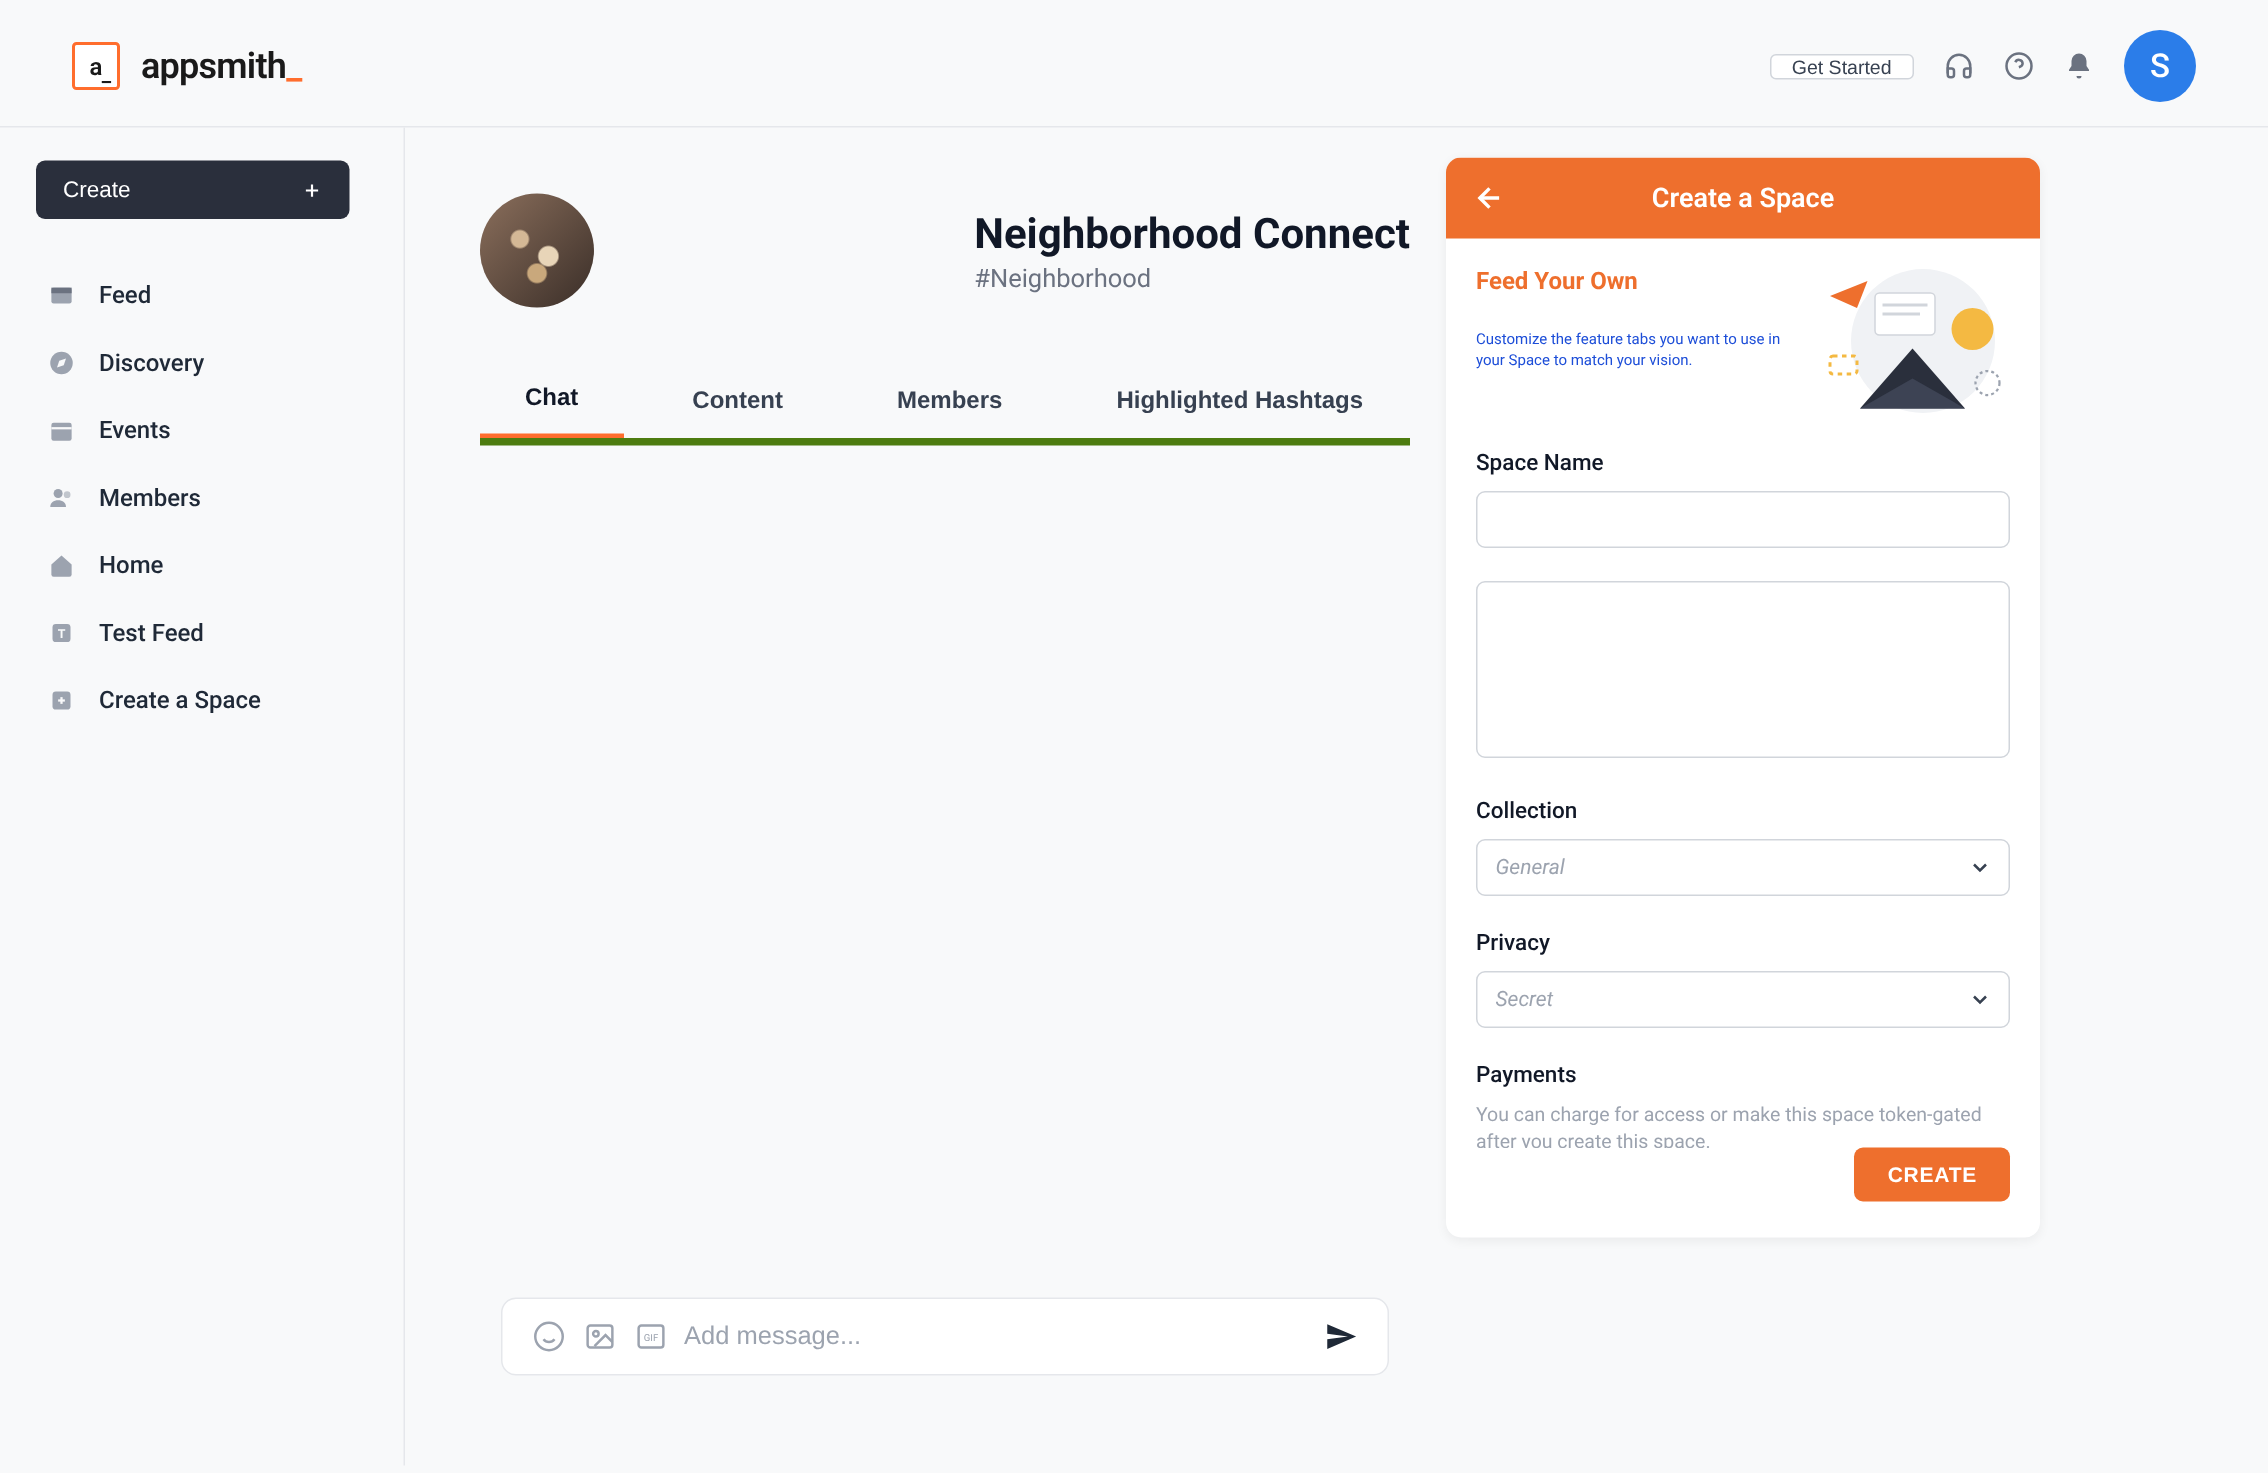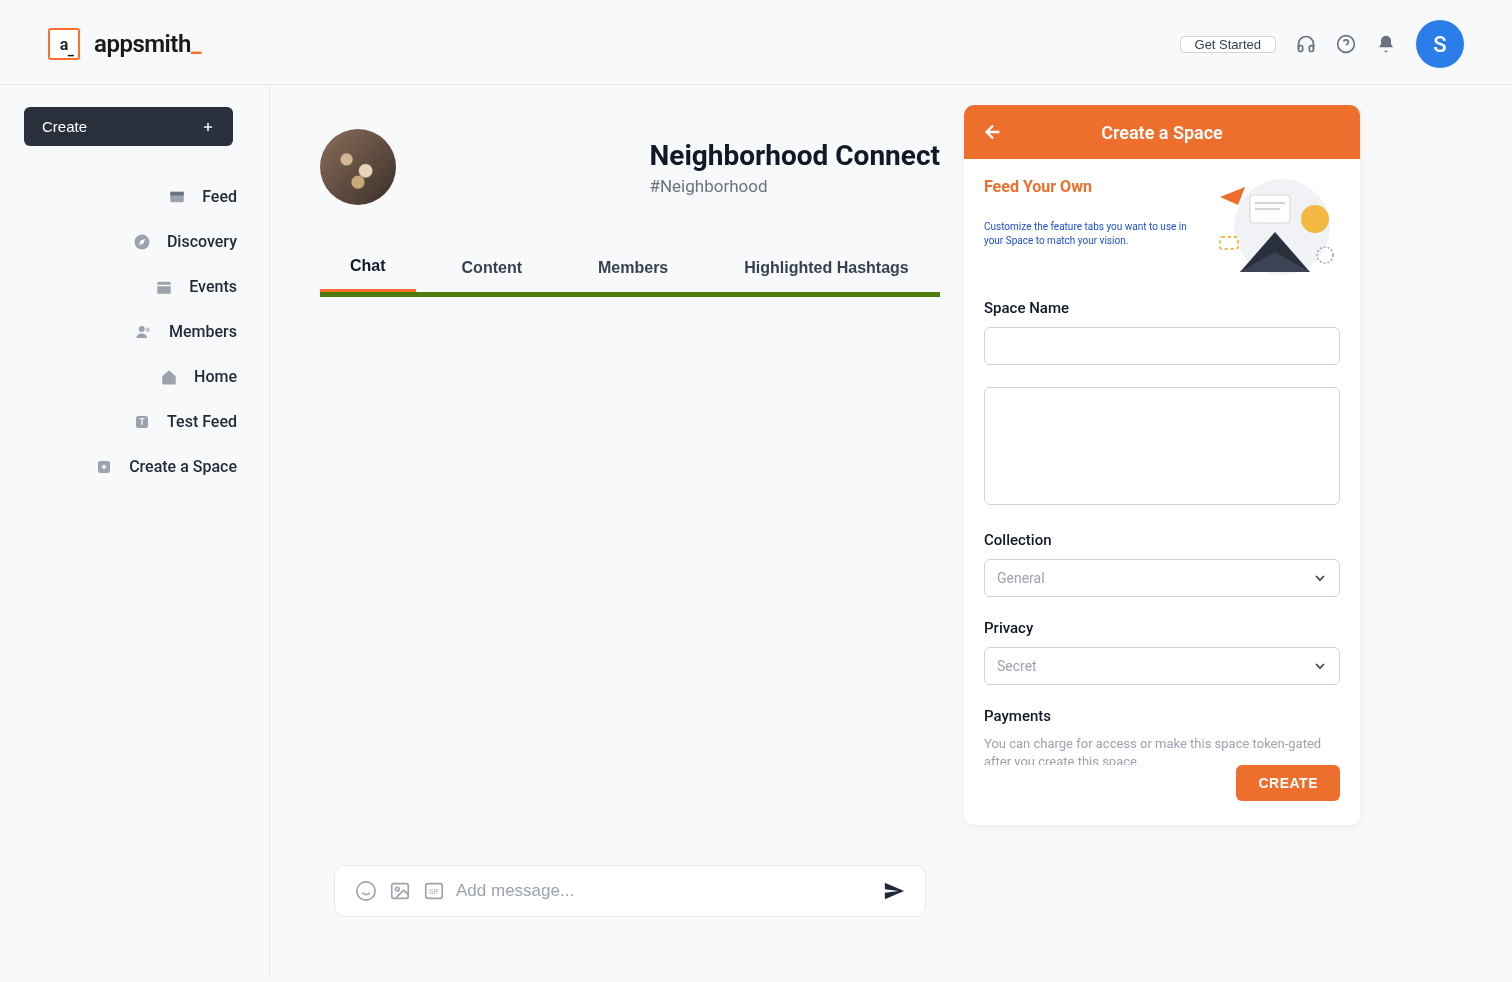--- a/index.html
+++ b/index.html
@@ -53,21 +53,21 @@
   background: #2a2f3c; color: #fff;
   width: 209px; padding: 11px 18px;
   border: none; border-radius: 6px;
   display: flex; align-items: center; justify-content: space-between;
   font-size: 15px; cursor: pointer;
 }
 .sidebar-nav { margin-top: 30px; display: flex; flex-direction: column; gap: 4px; }
 .sidebar-item {
   display: flex; align-items: center; gap: 16px;
   padding: 11px 8px; border-radius: 6px; cursor: pointer;
-  color: #1f2937; font-size: 16px; font-weight: 500; justify-content: flex-end;
+  color: #1f2937; font-size: 16px; font-weight: 500;
 }
 .sidebar-item .sb-icon { width: 18px; height: 18px; color: #9ca3af; flex-shrink: 0; }
 
 .main-content {
   flex: 1;
   display: flex;
   padding: 20px 0 20px 50px;
   gap: 24px;
 }
 .chat-panel { width: 620px; display: flex; flex-direction: column; }
@@ -122,21 +122,21 @@
 .build-own { display: flex; gap: 12px; align-items: flex-start; }
 .build-own-text h3 { color: #ee6f2d; font-size: 16px; font-weight: 700; margin-bottom: 8px; }
 .build-own-text p { color: #1d4ed8; font-size: 10px; line-height: 1.4; margin-top: 24px; }
 .build-illustration {
   width: 130px; height: 100px; flex-shrink: 0; position: relative;
 }
 .form-group { margin-top: 22px; }
 .form-label { font-size: 15px; font-weight: 500; color: #111827; margin-bottom: 10px; display: block; }
 .form-input, .form-textarea, .form-select {
   width: 100%; border: 1px solid #d1d5db; border-radius: 6px;
-  padding: 10px 12px; font-size: 14px; font-family: inherit;
+  padding: 10px 12px; font-size: 14px; font-family: inherit; font-style: italic;
 }
 .form-textarea { height: 118px; resize: none; }
 .form-select-wrap { position: relative; }
 .form-select {
   appearance: none; -webkit-appearance: none;
   color: #9ca3af; background: #fff;
   cursor: pointer;
   padding-right: 36px;
 }
 .select-chevron { position: absolute; right: 12px; top: 50%; transform: translateY(-50%); pointer-events: none; color: #374151; }

